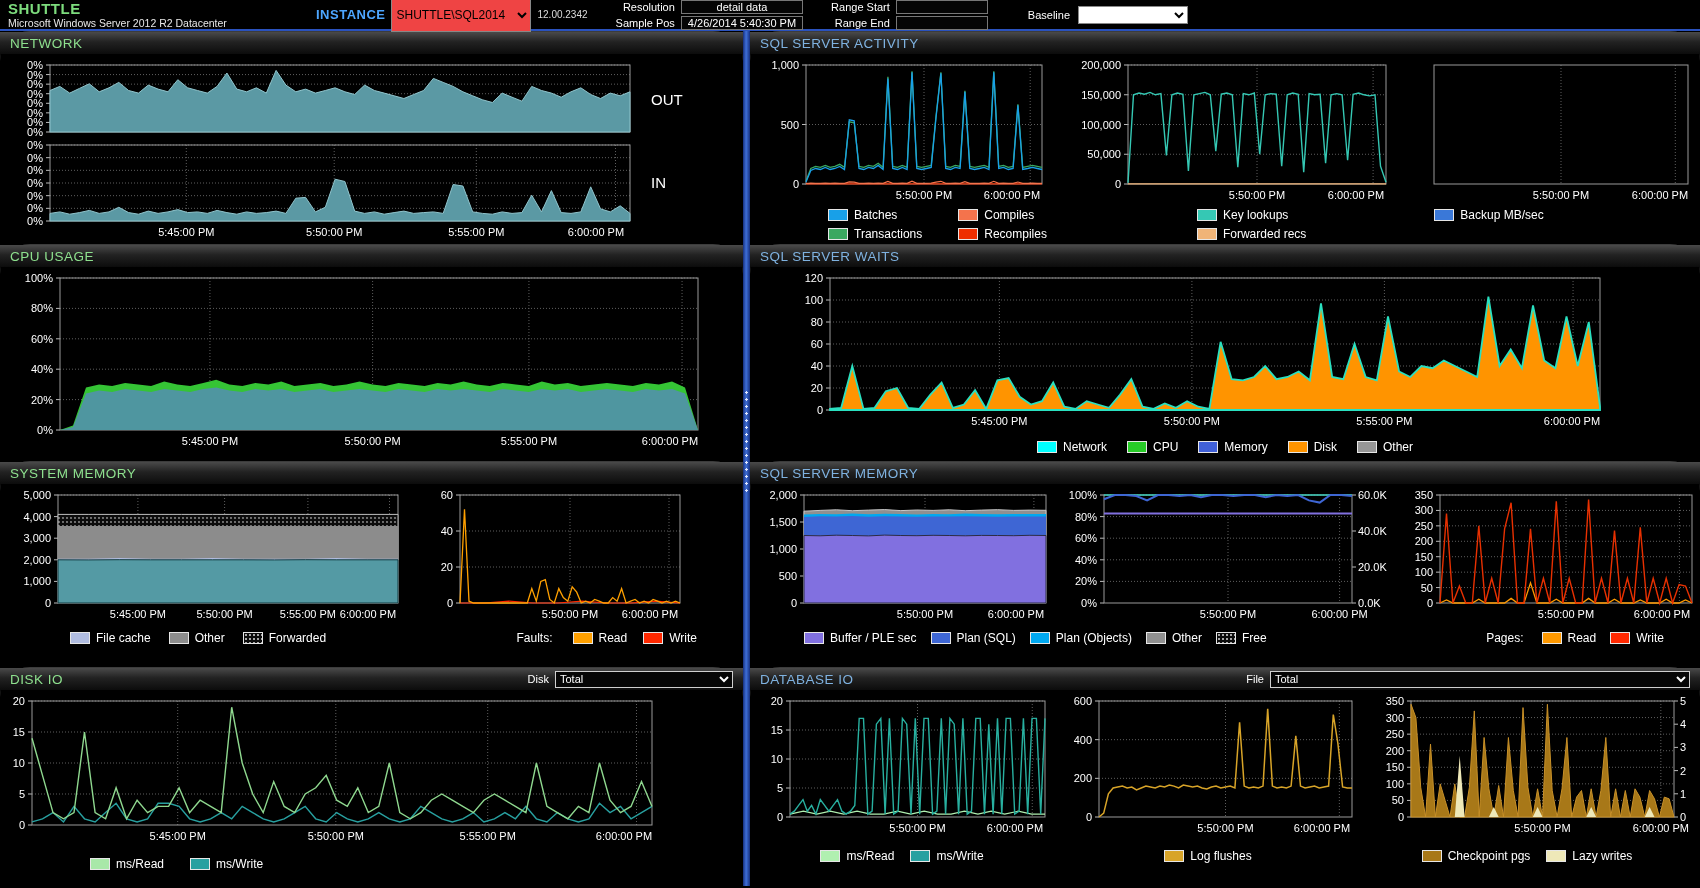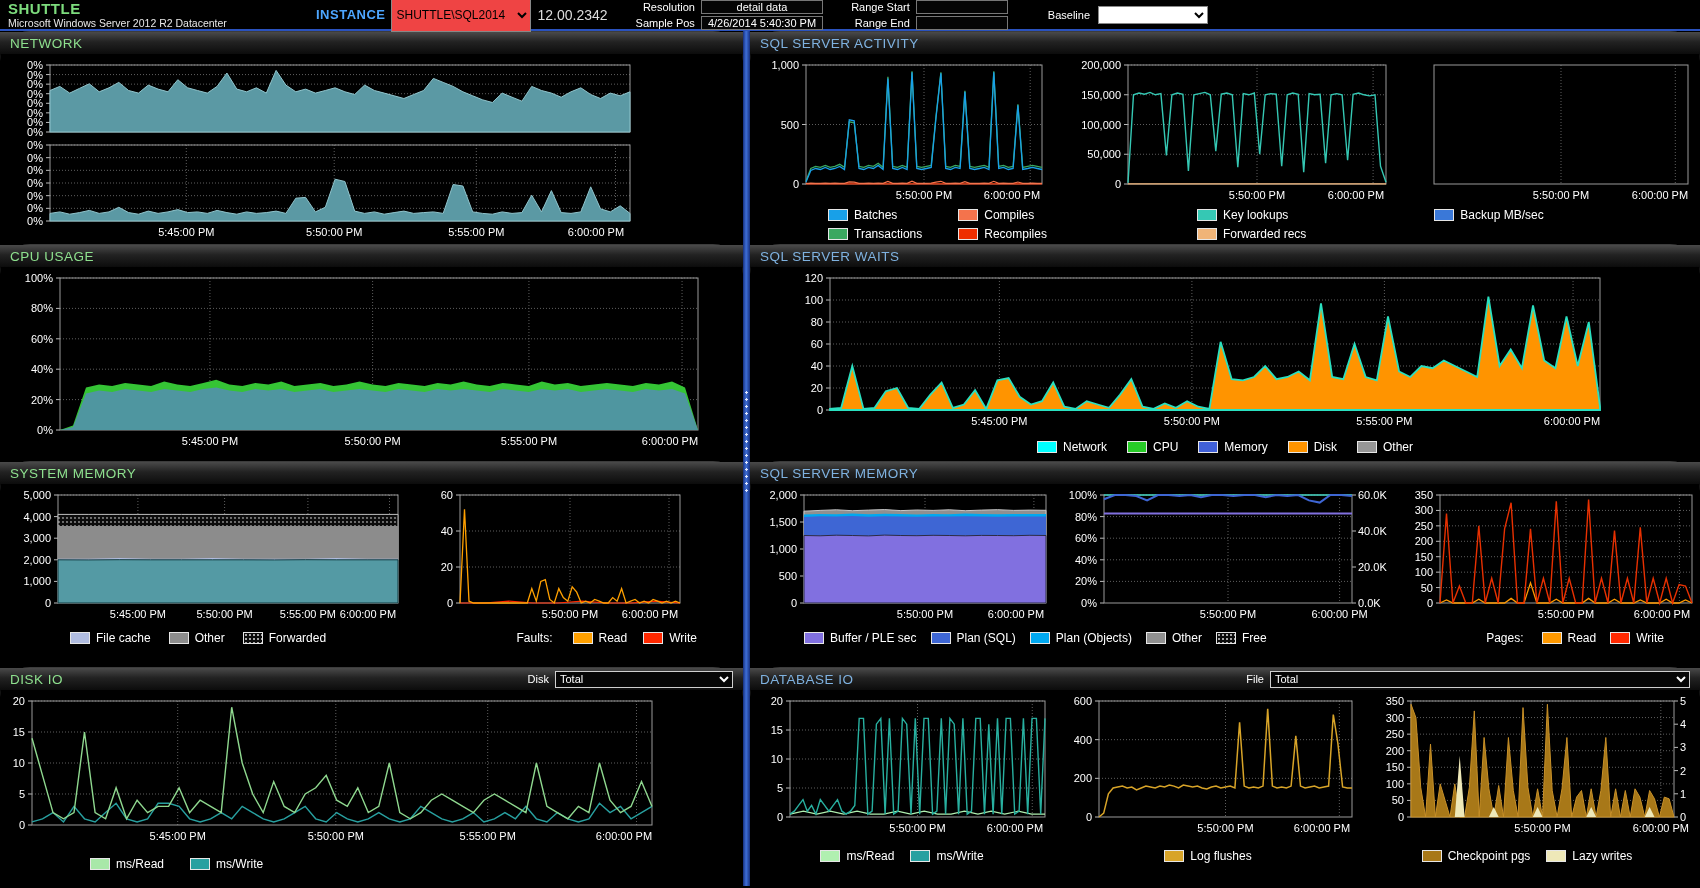--- a/index.html
+++ b/index.html
@@ -7,21 +7,21 @@
     font-family:"Liberation Sans", sans-serif; color:#fff; }
   
   .topbar { height:31px; display:flex; align-items:center; background:#000;
     border-bottom:2px solid #2a52be; position:relative; }
   .host { margin-left:8px; width:290px; }
   .hostname { color:#7ddc7d; font-weight:bold; font-size:15px; letter-spacing:.5px; }
   .hostos { color:#e8e8e8; font-size:10.5px; }
   .instgrp { display:flex; align-items:center; gap:6px; margin-left:18px; }
   .instlbl { color:#4da6ff; font-weight:bold; font-size:13px; letter-spacing:.5px; }
   select.instsel { width:140px; height:34px; font-size:12px; background:#ef4444; color:#000; border:1px solid #888; }
-  .ver { font-size:14px; color:#ddd; }
+  .ver { font-size:10px; color:#ddd; }
   .fgrid { display:grid; grid-template-columns:auto auto; gap:2px 6px; align-items:center; margin-left:28px; }
   .flabel { font-size:11px; color:#fff; text-align:right; white-space:nowrap; }
   .fieldbox { border:1px solid #777; background:#050505; color:#fff; font-size:11px;
     padding:0 6px; text-align:center; min-width:106px; height:14px; line-height:13px; white-space:nowrap; }
   input.rangebox { border:1px solid #777; background:#050505; color:#fff; font-size:11px;
     width:92px; height:14px; }
   .bgrp { display:flex; align-items:center; gap:8px; margin-left:40px;justify-content:center; }
   select.basesel { width:110px; height:18px; background:#fff; color:#000; border:1px solid #888; font-size:11px; }
   
   .main { display:grid; grid-template-columns:743px 7px 950px; height:855px; }
@@ -155,20 +155,24 @@
                 <line x1="334.2" y1="6" x2="334.2" y2="82" stroke="#5e5e5e" stroke-dasharray="1,2"></line>
                 <text x="334.2" y="97" text-anchor="middle" class="tick">5:50:00 PM</text>
                 <line x1="476.3" y1="6" x2="476.3" y2="82" stroke="#5e5e5e" stroke-dasharray="1,2"></line>
                 <text x="476.3" y="97" text-anchor="middle" class="tick">5:55:00 PM</text>
                 <line x1="615.5" y1="6" x2="615.5" y2="82" stroke="#5e5e5e" stroke-dasharray="1,2"></line>
                 <text x="596" y="97" text-anchor="middle" class="tick">6:00:00 PM</text>
                 <rect x="50" y="6" width="580" height="76" fill="none" stroke="#9a9a9a"></rect>
                 <polygon points="50.0,82.0 50.0,74.4 59.8,72.9 69.7,75.2 79.5,73.6 89.3,71.4 99.2,74.4 109.0,72.9 118.8,68.3 128.6,73.6 138.5,75.2 148.3,72.1 158.1,74.4 168.0,72.9 177.8,70.6 187.6,73.6 197.5,72.9 207.3,74.4 217.1,71.4 226.9,73.6 236.8,75.2 246.6,72.9 256.4,74.4 266.3,73.6 276.1,72.1 285.9,74.4 295.8,59.2 305.6,58.4 315.4,72.9 325.3,68.3 335.1,40.2 344.9,42.5 354.7,72.1 364.6,74.4 374.4,72.9 384.2,75.2 394.1,73.6 403.9,72.1 413.7,74.4 423.6,73.6 433.4,72.9 443.2,74.4 453.1,45.5 462.9,47.0 472.7,72.9 482.5,74.4 492.4,75.2 502.2,72.9 512.0,74.4 521.9,73.6 531.7,56.2 541.5,72.9 551.4,51.6 561.2,73.6 571.0,74.4 580.8,72.9 590.7,47.8 600.5,69.8 610.3,72.9 620.2,66.8 630.0,74.4 630.0,82.0" fill="#5b99a4" stroke="#8fc4cc" stroke-width="1"></polygon>
               </svg></div>
         </div>
+        <div class="netlabels">
+          <div>OUT</div>
+          <div>IN</div>
+        </div>
       </div>
     </div>
 
     <div class="panel" style="height:217px">
       <div class="phead">
           <span class="pt green">CPU USAGE</span>
         </div>
       <div class="pbody">
         <div class="chart" style="width:700px;height:178px;margin-left:8px"><svg width="700" height="178" xmlns="http://www.w3.org/2000/svg">
               <defs></defs>

